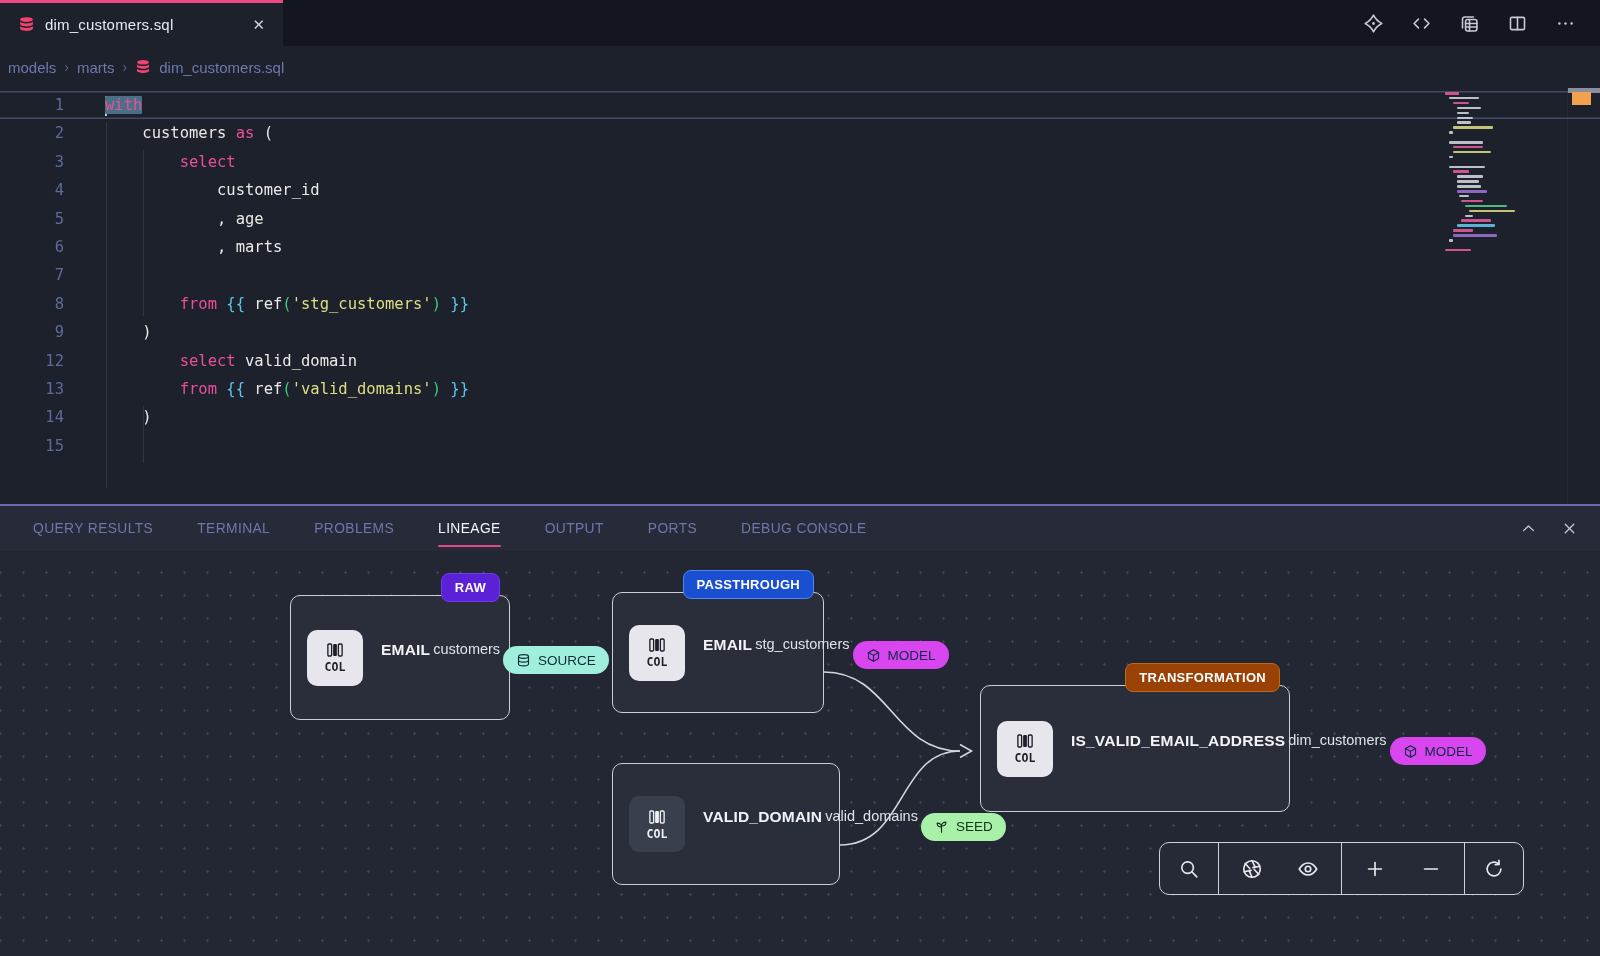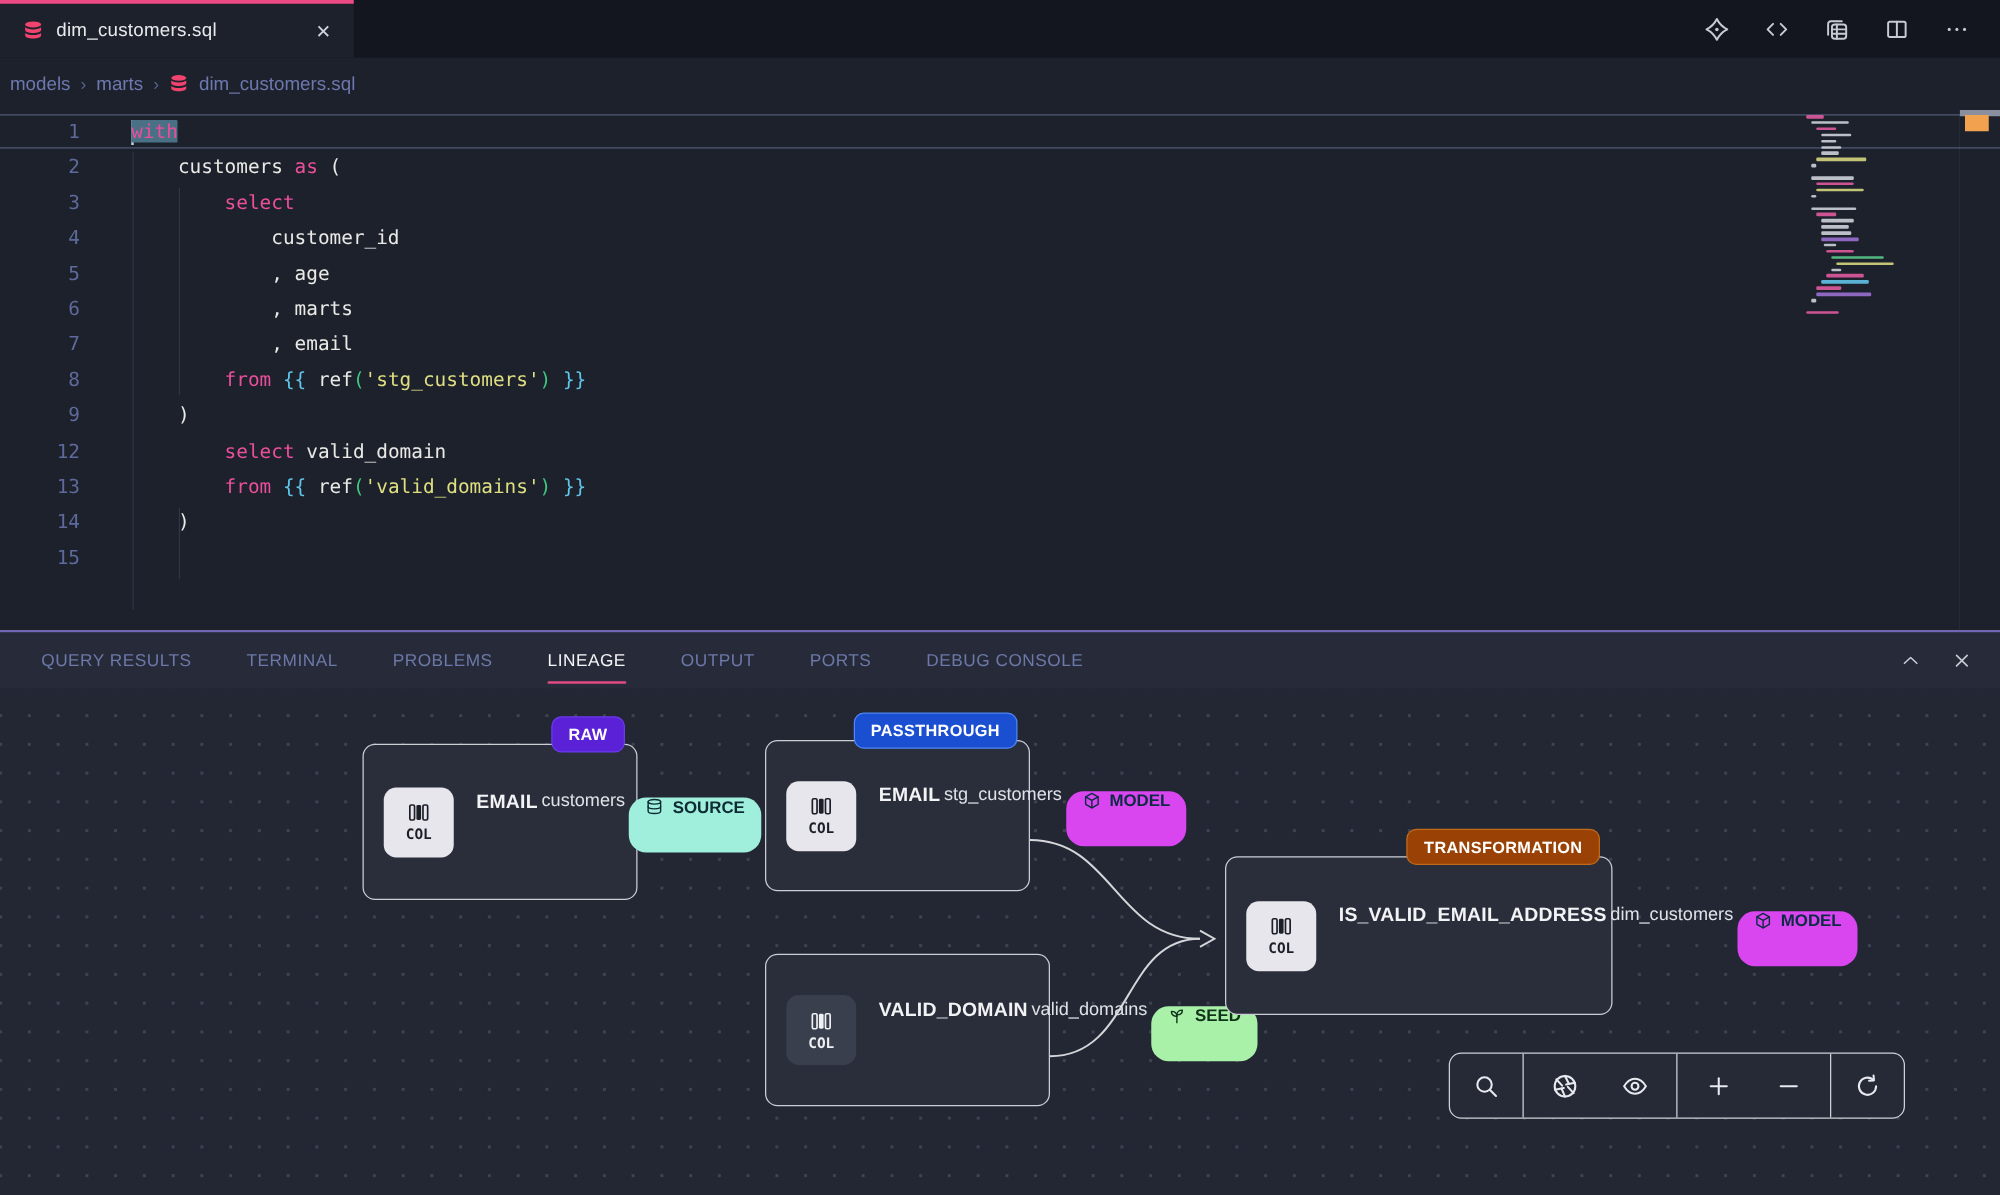--- a/index.html
+++ b/index.html
@@ -65,23 +65,23 @@
           display:flex; align-items:center; padding:0 16px; gap:18px; cursor:pointer; }
   .colbox { flex:none; width:56px; height:56px; border-radius:10px; display:flex;
             flex-direction:column; align-items:center; justify-content:center; gap:1px; }
   .colbox.light { background:#e6e6ec; color:#1c1e28; }
   .colbox.dark  { background:#3a3f4e; color:#eef0f4; }
   .colbox .ic { width:20px; height:18px; }
   .colbox .lbl { font-family:"DejaVu Sans Mono", monospace; font-size:11.5px; font-weight:bold; }
   .ntext { display:flex; flex-direction:row; gap:3px; }
   .ncol { color:#f2f3f5; font-size:15.5px; font-weight:bold; letter-spacing:.2px; }
   .ntab { color:#dfe2e7; font-size:14.5px; }
-  .tbadge { margin-top:5px; align-self:flex-start; height:44px; border-radius:14px;
-            display:flex; align-items:flex-start; gap:7px; padding:0 13px;
-            font-size:13.5px; font-weight:bold; }
+  .tbadge { margin-top:5px; align-self:flex-start; height:28px; border-radius:14px;
+            display:flex; align-items:center; gap:7px; padding:0 13px;
+            font-size:13.5px; font-weight:normal; }
   .tbadge .ic { width:15px; height:15px; }
   .tb-SOURCE { background:#9fefdc; color:#0e2b33; }
   .tb-MODEL  { background:#d946ef; color:#0c2b44; }
   .tb-SEED   { background:#a9f0a9; color:#103418; }
   .sbadge { position:absolute; top:-23px; right:9px; height:29px; border-radius:8px;
             display:flex; align-items:center; padding:0 13px; color:#fff;
             font-size:13px; font-weight:bold; letter-spacing:.3px; }
 
   
   .ltoolbar { position:absolute; top:291px; right:76px; width:365px; height:53px;
@@ -155,21 +155,21 @@
   </div>
 
   <div class="code-wrap">
     <div class="code-lines" id="code-lines">
         <div class="line current"><span class="ln">1</span><span class="lc"><span class="cursor"></span><span class="s-kw sel">with</span></span></div>
         <div class="line"><span class="ln">2</span><span class="lc"><span class="s-pl">    customers </span><span class="s-kw">as</span><span class="s-pl"> (</span></span></div>
         <div class="line"><span class="ln">3</span><span class="lc"><span class="s-pl">        </span><span class="s-kw">select</span></span></div>
         <div class="line"><span class="ln">4</span><span class="lc"><span class="s-pl">            customer_id</span></span></div>
         <div class="line"><span class="ln">5</span><span class="lc"><span class="s-pl">            , age</span></span></div>
         <div class="line"><span class="ln">6</span><span class="lc"><span class="s-pl">            , marts</span></span></div>
-        <div class="line"><span class="ln">7</span><span class="lc"><span class="s-pl">            , email</span></span></div>
+        <div class="line"><span class="ln">7</span></div>
         <div class="line"><span class="ln">8</span><span class="lc"><span class="s-pl">        </span><span class="s-kw">from</span><span class="s-pl"> </span><span class="s-jj">{{</span><span class="s-pl"> ref</span><span class="s-pr">(</span><span class="s-st">'stg_customers'</span><span class="s-pr">)</span><span class="s-pl"> </span><span class="s-jj">}}</span></span></div>
         <div class="line"><span class="ln">9</span><span class="lc"><span class="s-pl">    )</span></span></div>
         <div class="line"><span class="ln">12</span><span class="lc"><span class="s-pl">        </span><span class="s-kw">select</span><span class="s-pl"> valid_domain</span></span></div>
         <div class="line"><span class="ln">13</span><span class="lc"><span class="s-pl">        </span><span class="s-kw">from</span><span class="s-pl"> </span><span class="s-jj">{{</span><span class="s-pl"> ref</span><span class="s-pr">(</span><span class="s-st">'valid_domains'</span><span class="s-pr">)</span><span class="s-pl"> </span><span class="s-jj">}}</span></span></div>
         <div class="line"><span class="ln">14</span><span class="lc"><span class="s-pl">    )</span></span></div>
         <div class="line"><span class="ln">15</span><span class="lc"></span></div>
       </div>
     <div class="guide" style="left:105.5px; top:34px;  height:366px"></div>
     <div class="guide" style="left:142.5px; top:62px;  height:166px"></div>
     <div class="guide" style="left:142.5px; top:318px; height:57px"></div>

